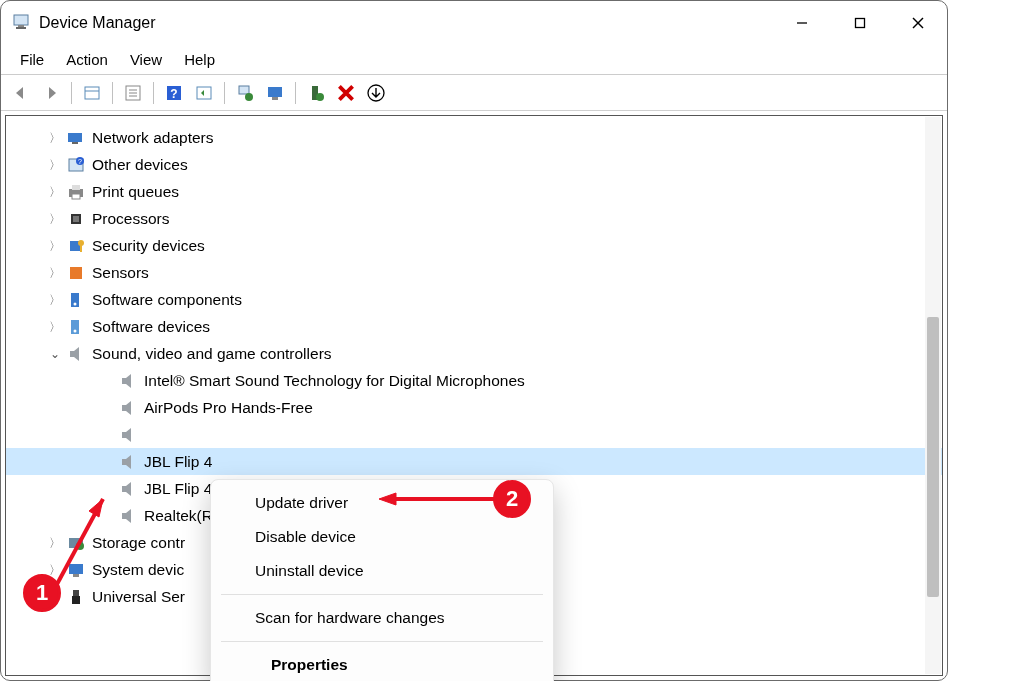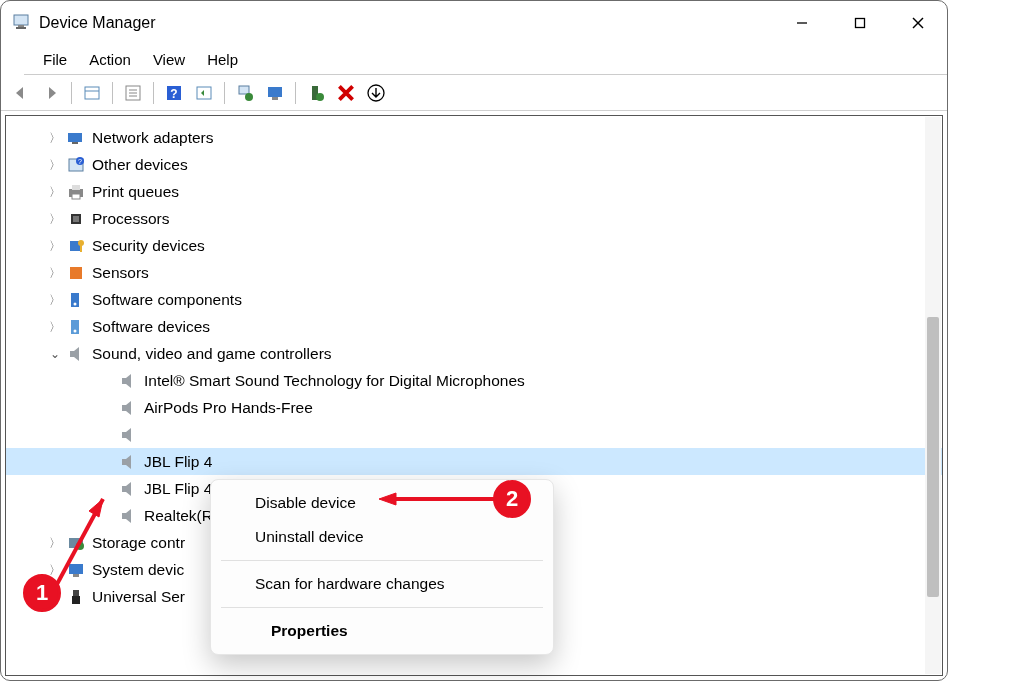--- a/index.html
+++ b/index.html
@@ -46,21 +46,20 @@
   }
   .win-btn svg { width: 14px; height: 14px; }
   .menubar {
     height: 30px;
     display: flex;
     align-items: center;
     padding: 0 8px;
     border-bottom: 1px solid #ccc;
     flex-shrink: 0;
     font-size: 15px;
-    margin-left: 23px;
   }
   .menubar .menu-item { padding: 3px 11px; }
   .toolbar {
     height: 36px;
     display: flex;
     align-items: center;
     padding: 0 6px;
     border-bottom: 1px solid #d0d0d0;
     flex-shrink: 0;
     gap: 2px;
@@ -474,20 +473,21 @@
       </div>
 
     </div>
 
     <div class="scrollbar">
       <div class="scroll-thumb"></div>
     </div>
   </div>
 
   <div class="context-menu">
+    <div class="ctx-item">Update driver</div>
     <div class="ctx-item">Disable device</div>
     <div class="ctx-item">Uninstall device</div>
     <div class="ctx-sep"></div>
     <div class="ctx-item">Scan for hardware changes</div>
     <div class="ctx-sep"></div>
     <div class="ctx-item bold">Properties</div>
   </div>
 
   <div class="badge" style="left:22px; top:573px;">1</div>
   <svg class="arrow" style="left:40px; top:480px;" width="80" height="120" viewBox="0 0 80 120">

